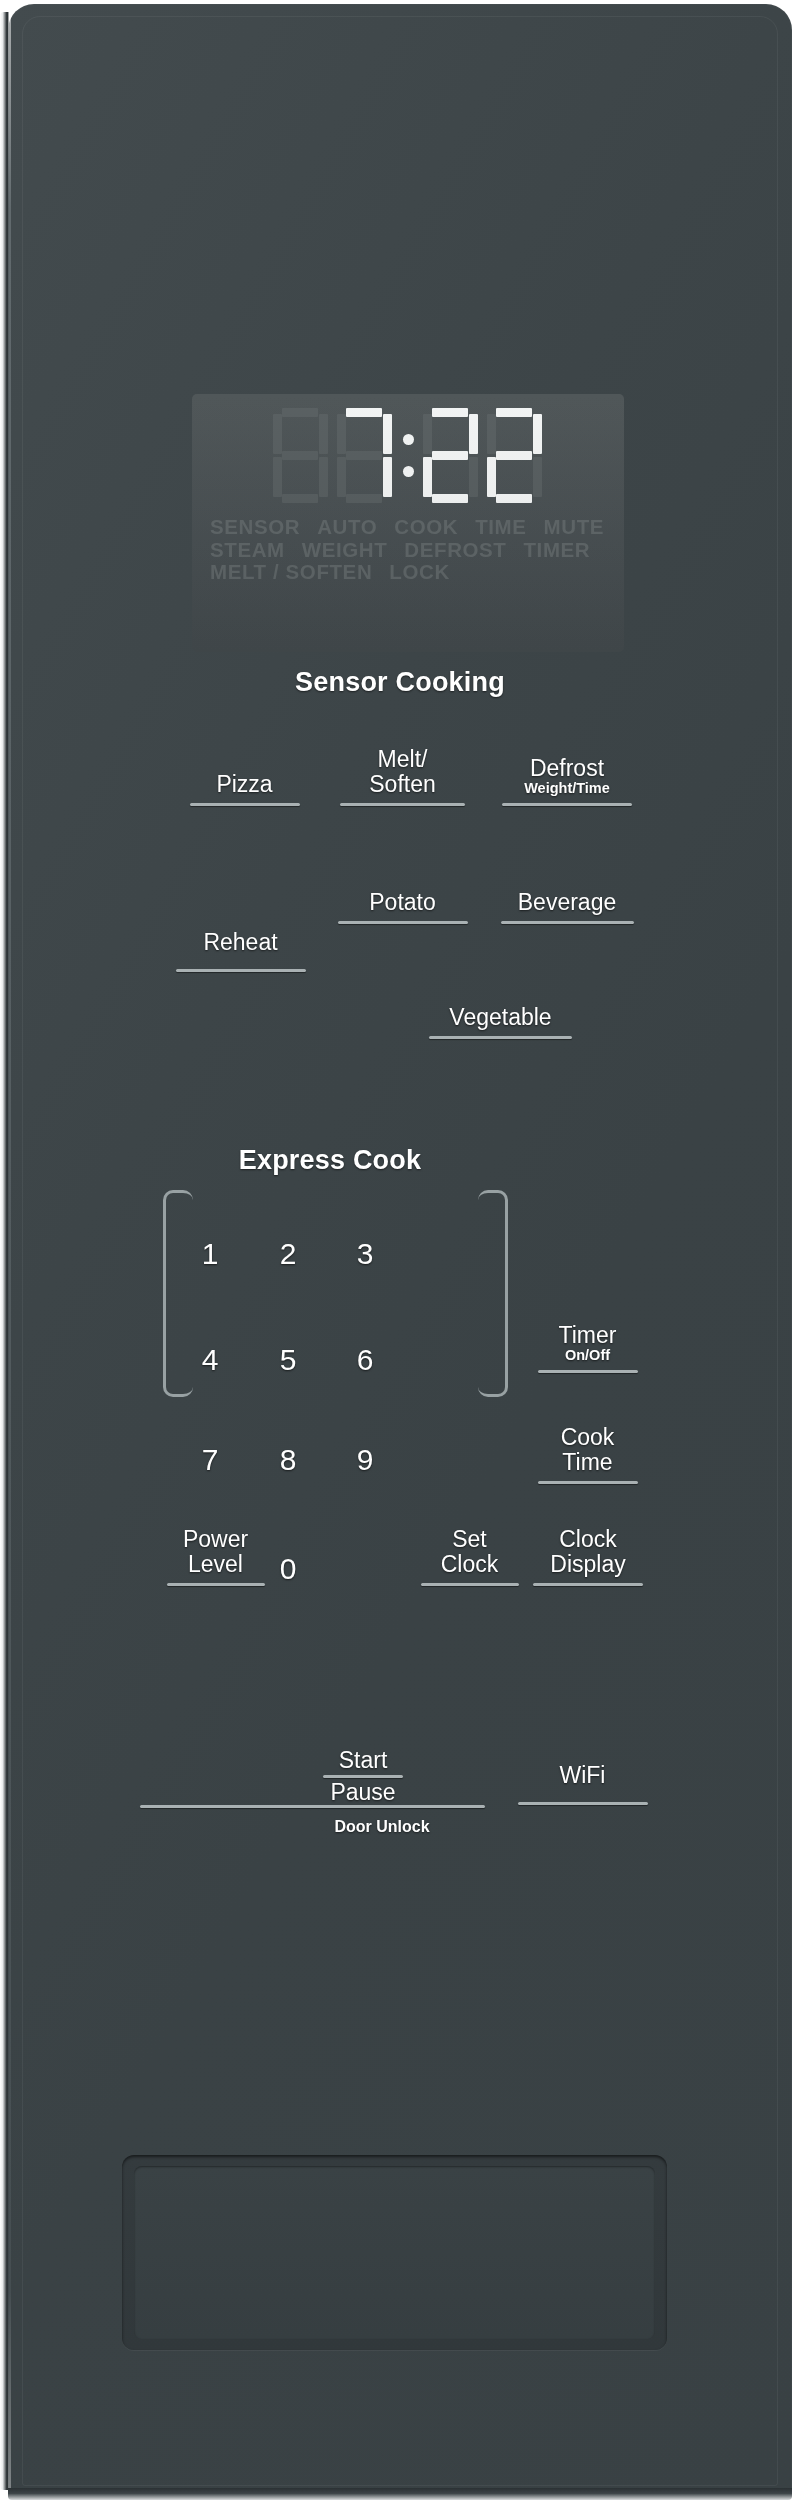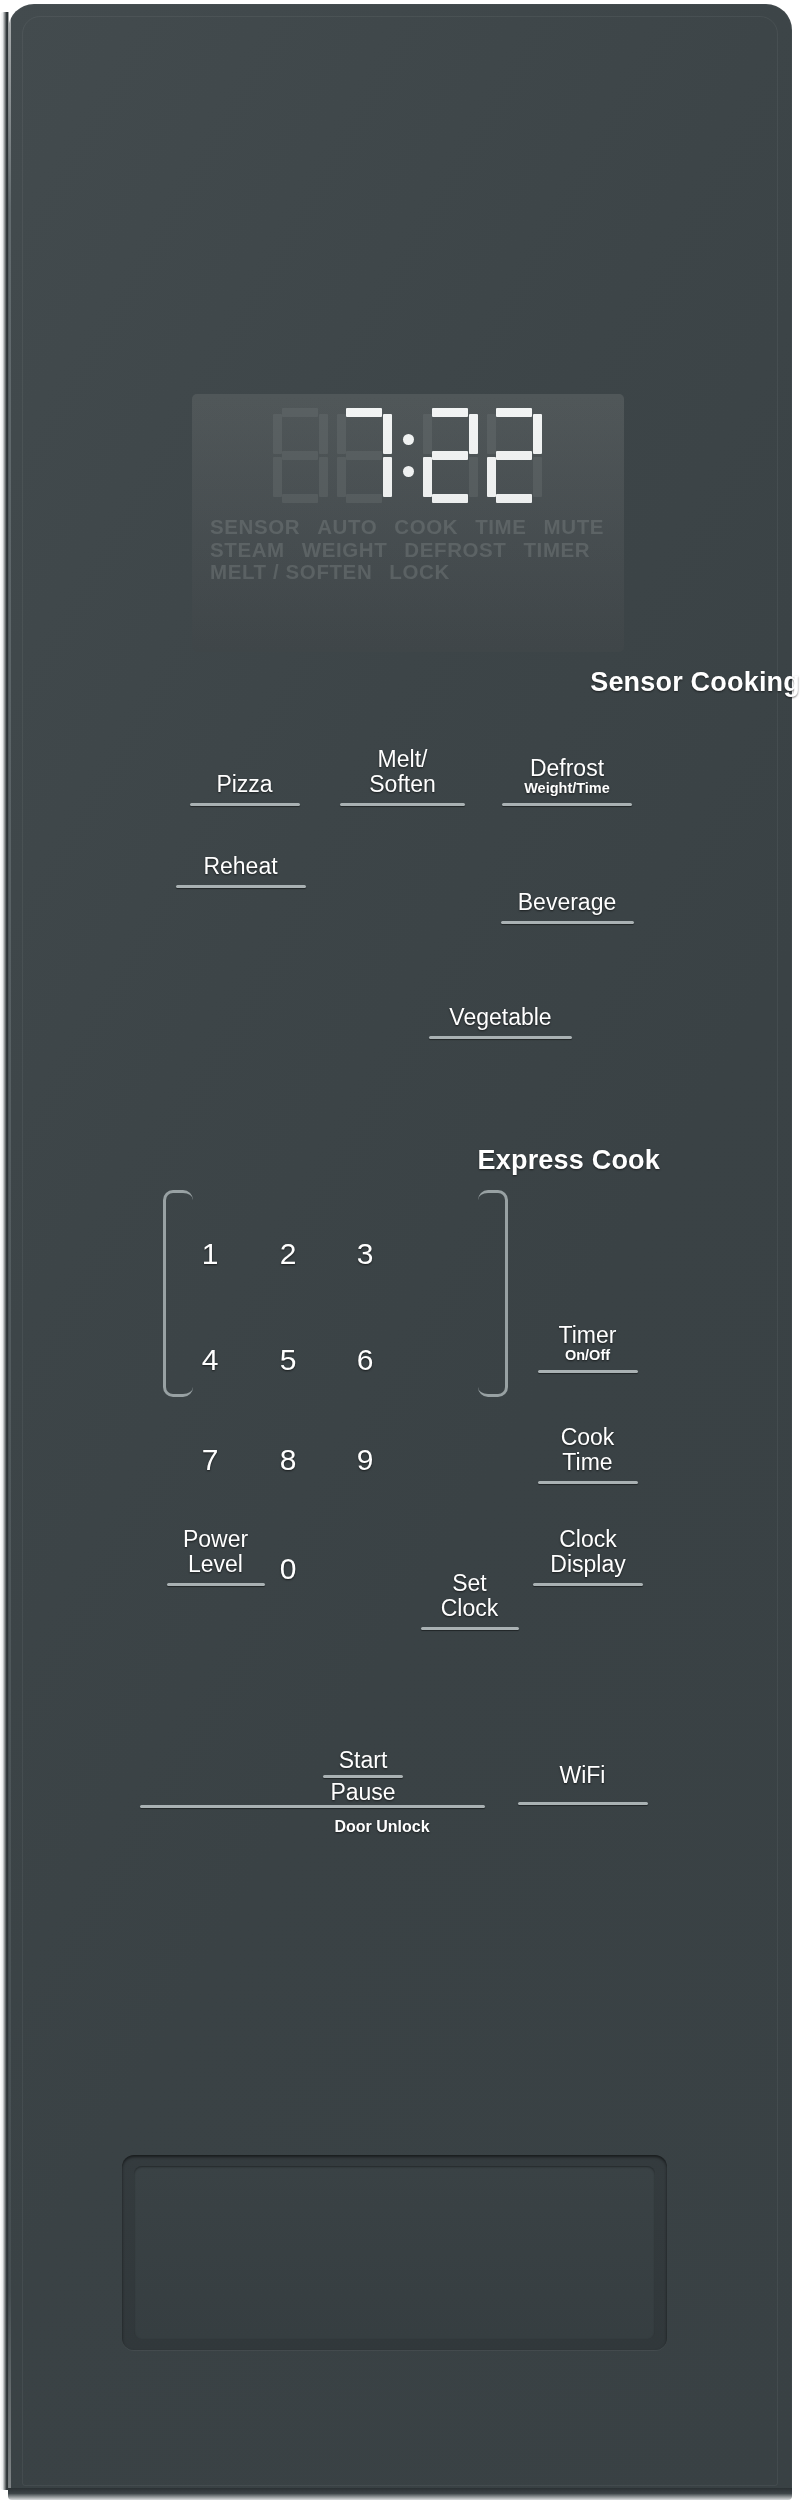--- a/index.html
+++ b/index.html
@@ -147,21 +147,21 @@
     line-height: 1.10;
     font-family: "Liberation Sans", sans-serif;
   }
   .ind-row { display: flex; gap: 17px; white-space: nowrap; }
   .ind-row span { display: inline-block; }
 
   
   .section-title {
     position: absolute;
     width: 100%;
-    text-align: right;
+    text-align: center;
     color: #ffffff;
     font-weight: bold;
     font-size: 27px;
     letter-spacing: 0.2px;
     text-shadow: 0 1px 2px rgba(0,0,0,0.55);
   }
 
   
   .key {
     position: absolute;
@@ -353,25 +353,29 @@
     <span class="lbl">Soften</span>
     <div class="rule" style="width:125px;"></div>
   </div>
 
   <div class="key" style="left:492px; top:722px; width:150px; height:84px;">
     <span class="lbl">Defrost</span>
     <span class="sub">Weight/Time</span>
     <div class="rule" style="width:130px;"></div>
   </div>
 
-  <div class="key" style="left:168px; top:824px; width:145px; height:64px;">
+  <div class="key" style="left:168px; top:908px; width:145px; height:64px;gap:8px;">
     <span class="lbl">Reheat</span>
     <div class="rule" style="width:130px;"></div>
   </div>
 
+  <div class="key" style="left:330px; top:860px; width:145px; height:64px;">
+    <span class="lbl">Potato</span>
+    <div class="rule" style="width:130px;"></div>
+  </div>
 
   <div class="key" style="left:492px; top:860px; width:150px; height:64px;">
     <span class="lbl">Beverage</span>
     <div class="rule" style="width:133px;"></div>
   </div>
 
 
   <div class="key" style="left:418px; top:975px; width:165px; height:64px;">
     <span class="lbl">Vegetable</span>
     <div class="rule" style="width:143px;"></div>
@@ -414,21 +418,21 @@
     <span class="lbl">Display</span>
     <div class="rule" style="width:110px;"></div>
   </div>
 
   <div class="key" style="left:148px; top:1500px; width:135px; height:86px;">
     <span class="lbl">Power</span>
     <span class="lbl">Level</span>
     <div class="rule" style="width:98px;"></div>
   </div>
 
-  <div class="key" style="left:402px; top:1544px; width:135px; height:86px;justify-content:flex-end;">
+  <div class="key" style="left:402px; top:1500px; width:135px; height:86px;justify-content:flex-end;">
     <span class="lbl">Set</span>
     <span class="lbl">Clock</span>
     <div class="rule" style="width:98px;"></div>
   </div>
 
 
   <div class="key" style="left:293px; top:1705px; width:140px; height:100px;">
     <span class="lbl">Start</span>
     <div class="rule" style="width:80px; margin-top:2px; margin-bottom:2px;"></div>
     <span class="lbl">Pause</span>

